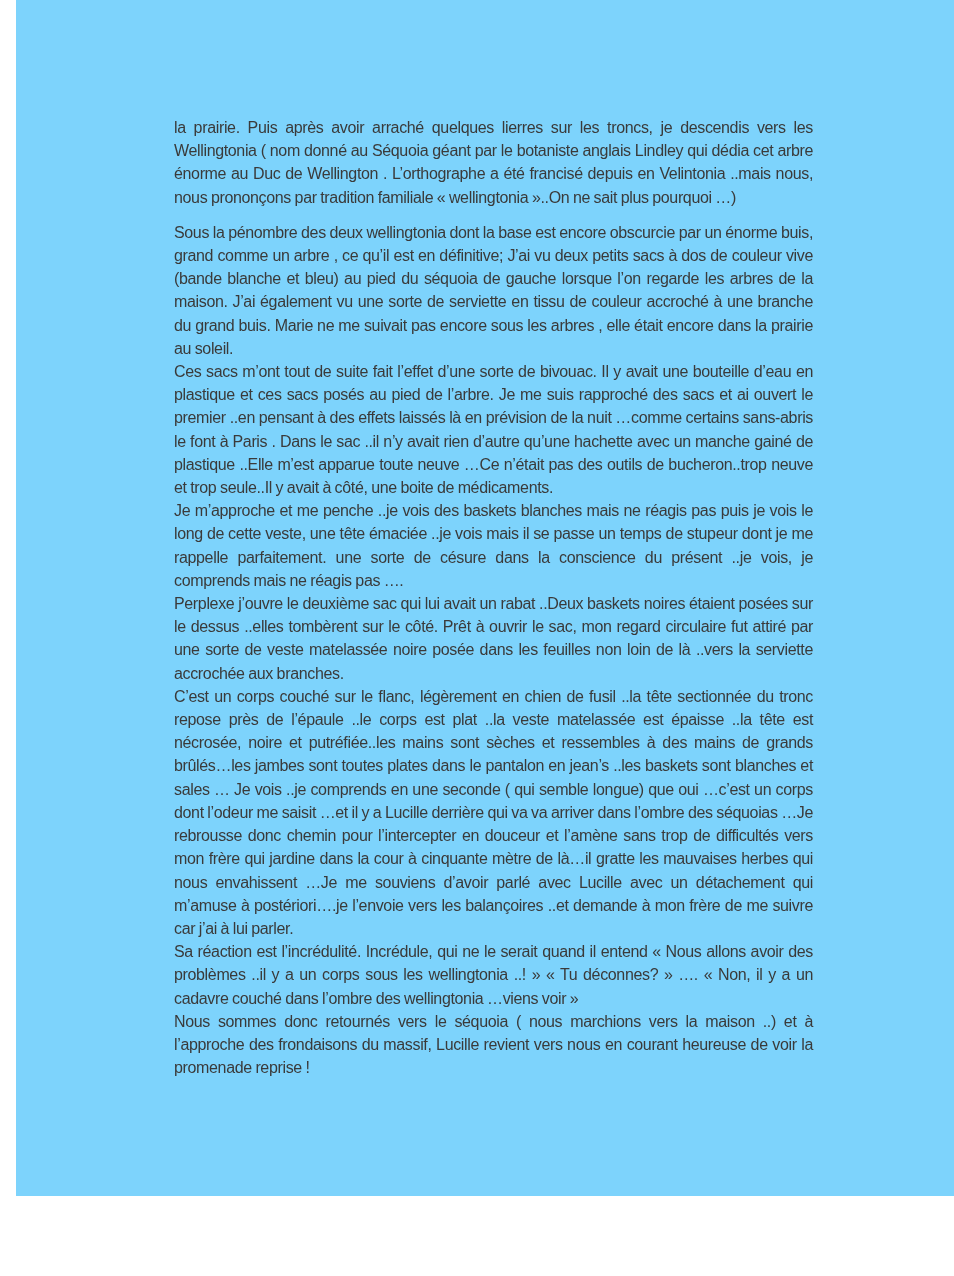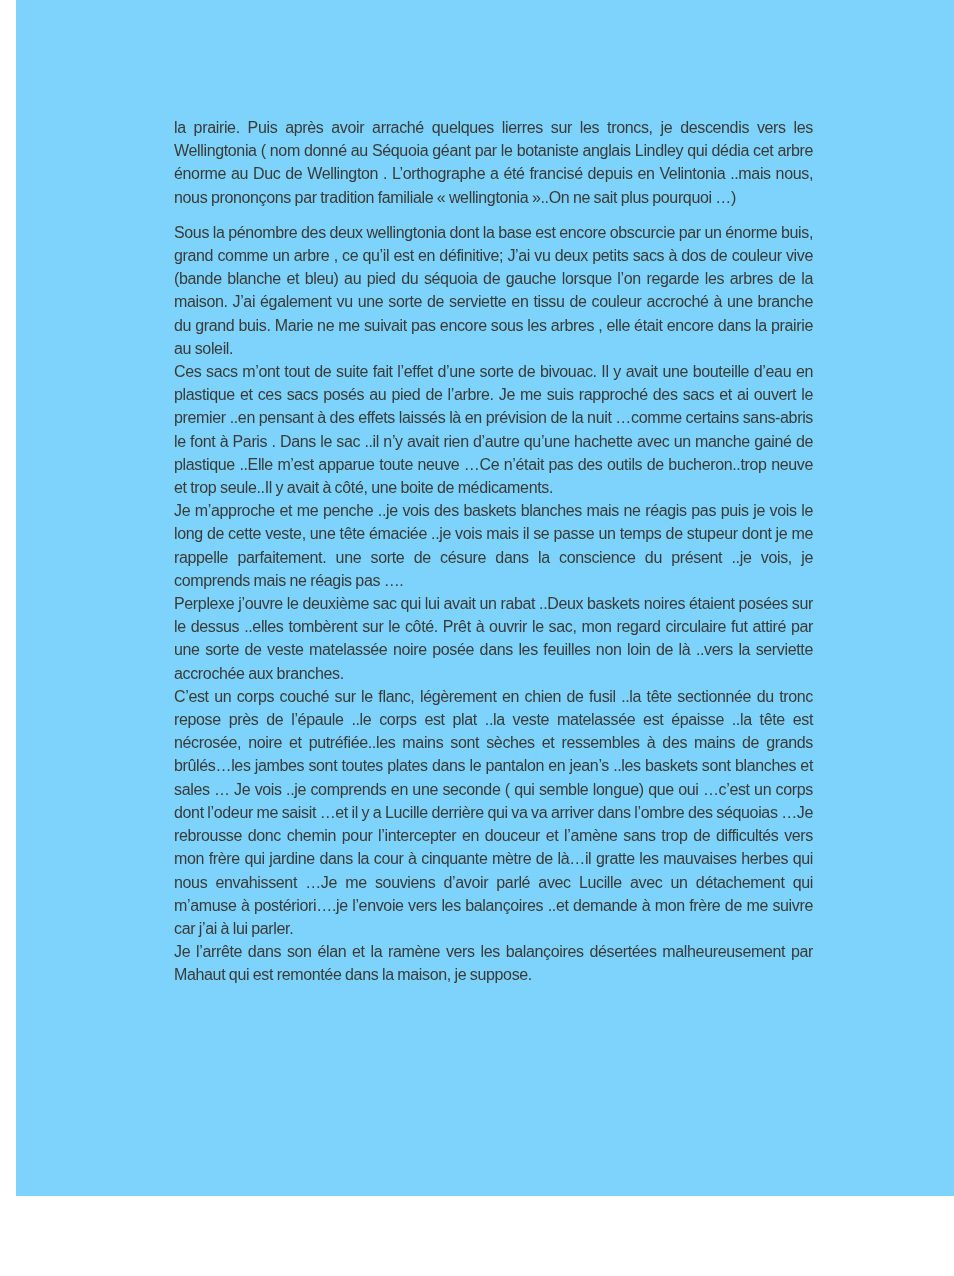--- a/index.html
+++ b/index.html
@@ -56,16 +56,17 @@
 <body>
 
 <div class="page">
   <div class="text-block">
     <p class="para gap-after">la prairie. Puis après avoir arraché quelques lierres sur les troncs, je descendis vers les Wellingtonia ( nom donné au Séquoia géant par le botaniste anglais Lindley qui dédia cet arbre énorme au Duc de Wellington . L’orthographe a été francisé depuis en Velintonia ..mais nous, nous prononçons par tradition familiale « wellingtonia »..On ne sait plus pourquoi …)</p>
     <p class="para">Sous la pénombre des deux wellingtonia dont la base est encore obscurcie par un énorme buis, grand comme un arbre , ce qu’il est en définitive; J’ai vu deux petits sacs à dos de couleur vive (bande blanche et bleu) au pied du séquoia de gauche lorsque l’on regarde les arbres de la maison. J’ai également vu une sorte de serviette en tissu de couleur accroché à une branche du grand buis. Marie ne me suivait pas encore sous les arbres , elle était encore dans la prairie au soleil.</p>
     <p class="para">Ces sacs m’ont tout de suite fait l’effet d’une sorte de bivouac. Il y avait une bouteille d’eau en plastique et ces sacs posés au pied de l’arbre. Je me suis rapproché des sacs et ai ouvert le premier ..en pensant à des effets laissés là en prévision de la nuit …comme certains sans-abris le font à Paris . Dans le sac ..il n’y avait rien d’autre qu’une hachette avec un manche gainé de plastique ..Elle m’est apparue toute neuve …Ce n’était pas des outils de bucheron..trop neuve et trop seule..Il y avait à côté, une boite de médicaments.</p>
     <p class="para">Je m’approche et me penche ..je vois des baskets blanches mais ne réagis pas puis je vois le long de cette veste, une tête émaciée ..je vois mais il se passe un temps de stupeur dont je me rappelle parfaitement. une sorte de césure dans la conscience du présent ..je vois, je comprends mais ne réagis pas ….</p>
     <p class="para">Perplexe j’ouvre le deuxième sac qui lui avait un rabat ..Deux baskets noires étaient posées sur le dessus ..elles tombèrent sur le côté. Prêt à ouvrir le sac, mon regard circulaire fut attiré par une sorte de veste matelassée noire posée dans les feuilles non loin de là ..vers la serviette accrochée aux branches.</p>
     <p class="para">C’est un corps couché sur le flanc, légèrement en chien de fusil ..la tête sectionnée du tronc repose près de l’épaule ..le corps est plat ..la veste matelassée est épaisse ..la tête est nécrosée, noire et putréfiée..les mains sont sèches et ressembles à des mains de grands brûlés…les jambes sont toutes plates dans le pantalon en jean’s ..les baskets sont blanches et sales … Je vois ..je comprends en une seconde ( qui semble longue) que oui …c’est un corps dont l’odeur me saisit …et il y a Lucille derrière qui va va arriver dans l’ombre des séquoias …Je rebrousse donc chemin pour l’intercepter en douceur et l’amène sans trop de difficultés vers mon frère qui jardine dans la cour à cinquante mètre de là…il gratte les mauvaises herbes qui nous envahissent …Je me souviens d’avoir parlé avec Lucille avec un détachement qui m’amuse à postériori….je l’envoie vers les balançoires ..et demande à mon frère de me suivre car j’ai à lui parler.</p>
-    <p class="para">Je l’arrête dans son élan et la ramène vers les balançoires désertées malheureusement par Mahaut qui est remontée dans la maison, je suppose.</p>
+    <p class="para">Sa réaction est l’incrédulité. Incrédule, qui ne le serait quand il entend «  Nous allons avoir des problèmes ..il y a un corps sous les wellingtonia ..! » « Tu déconnes? » ….  « Non, il y a un cadavre couché dans l’ombre des wellingtonia …viens voir »</p>
+    <p class="para">Nous sommes donc retournés vers le séquoia ( nous marchions vers la maison ..) et à l’approche des frondaisons du massif, Lucille revient vers nous en courant heureuse de voir la promenade reprise !</p>
   </div>
   <div class="page-number">86</div>
 </div>
 
 </body></html>

